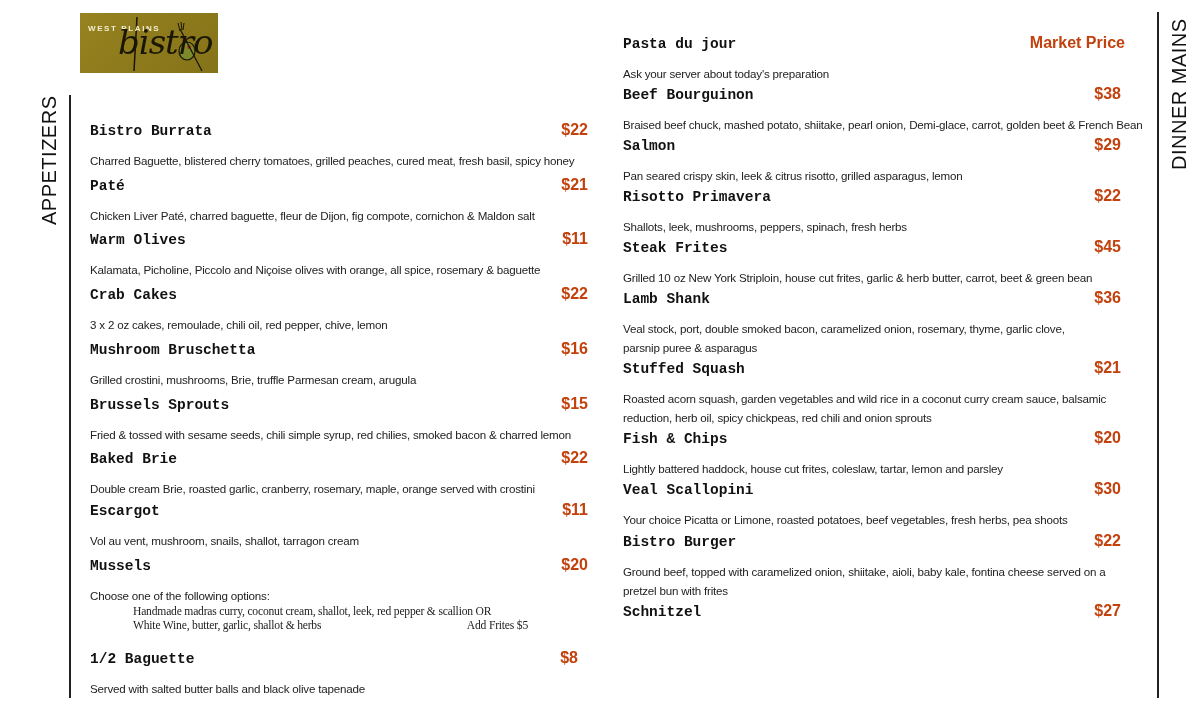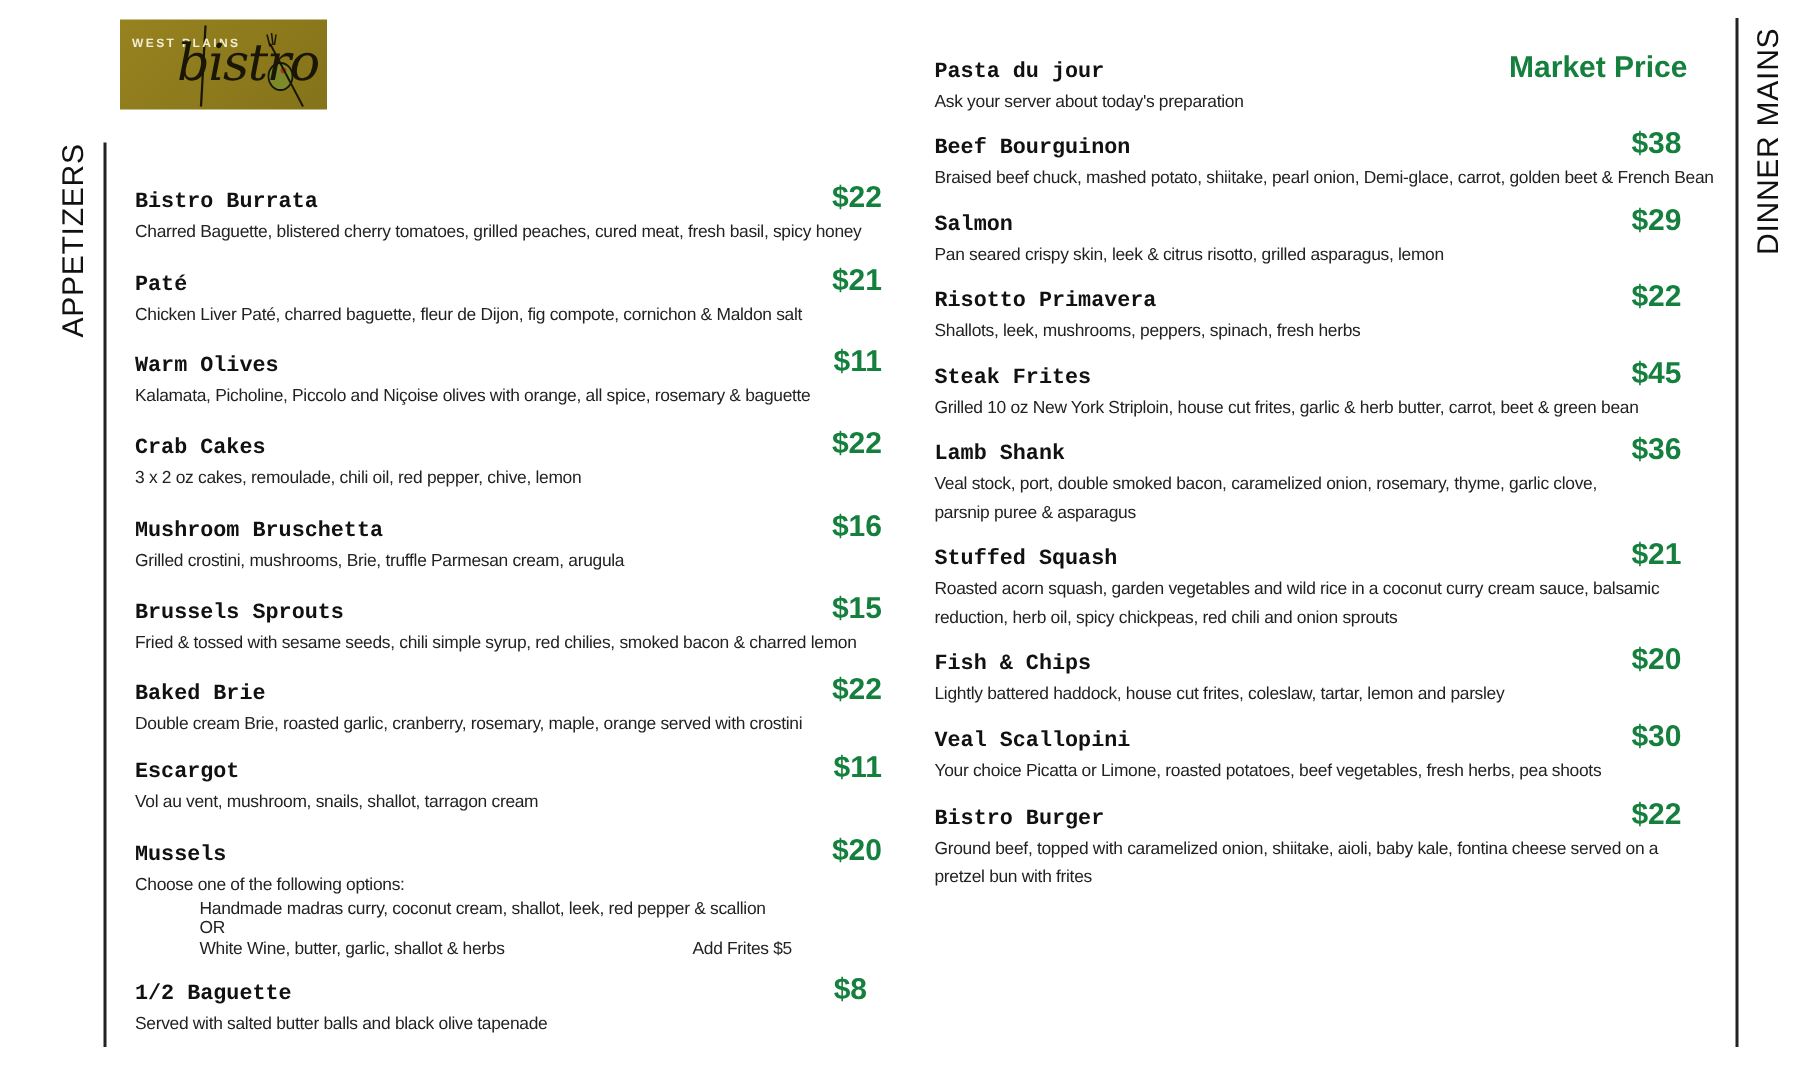--- a/index.html
+++ b/index.html
@@ -32,31 +32,31 @@
     .label-appetizers { left: 38px; top: 225px; transform: rotate(-90deg); }
     .label-mains { left: 1168px; top: 170px; transform: rotate(-90deg); }
 
     .vline { position: absolute; width: 2px; background: #222; }
     .vline-left { left: 69px; top: 95px; height: 603px; }
     .vline-right { left: 1157px; top: 12px; height: 686px; }
 
     .item { position: absolute; }
     .item .head { display: flex; justify-content: space-between; align-items: baseline; }
     .item .name { font-family: Liberation Mono, monospace; font-weight: bold; font-size: 14.5px; color: #111; }
-    .item .price { font-family: "Liberation Sans", sans-serif; font-weight: bold; font-size: 20px; color: #15803d; }
+    .item .price { font-family: "Liberation Sans", sans-serif; font-weight: bold; font-size: 16px; color: #c2410c; }
     .item .desc {
       font-family: "Liberation Sans", sans-serif; font-size: 11.6px; color: #222;
-      line-height: 19px; margin-top: 1px; letter-spacing: -0.2px;
+      line-height: 19px; margin-top: 12px; letter-spacing: -0.2px;
     }
     .left-col .item { left: 90px; width: 498px; }
     .right-col .item { left: 623px; width: 500px; }
     .right-col .item .desc { width: 520px; }
 
     .mussel-opt { display: flex; justify-content: space-between; padding-left: 43px; width: 438px; }
-    .mussel-opt span { font-family: Liberation Sans, sans-serif; font-size: 11.6px; color: #222; letter-spacing: -0.2px; }
+    .mussel-opt span { font-family: Liberation Serif, serif; font-size: 11.6px; color: #222; letter-spacing: -0.2px; }
   </style>
 </head>
 <body>
 
 <div class="logo">
   <svg width="138" height="60">
     <line x1="57" y1="4" x2="54" y2="58" stroke="#1a1606" stroke-width="1.5"></line>
     <ellipse cx="107" cy="38" rx="8" ry="9" fill="#7c8a2a" stroke="#1a1606" stroke-width="1.2"></ellipse>
     <circle cx="109" cy="34" r="2" fill="#b5321e"></circle>
     <line x1="100" y1="16" x2="122" y2="58" stroke="#1a1606" stroke-width="1.3"></line>
@@ -222,14 +222,18 @@
   </div>
   <div class="item" style="top:532px">
     <div class="head" style="width:498px">
         <span class="name">Bistro Burger</span>
         <span class="price">$22</span>
       </div>
     <div class="desc">Ground beef, topped with caramelized onion, shiitake, aioli, baby kale, fontina cheese served on a</div>
     <div class="desc" style="margin-top:0">pretzel bun with frites</div>
   </div>
   <div class="item" style="top:602px">
+    <div class="head" style="width:498px">
+        <span class="name">Schnitzel</span>
+        <span class="price">$27</span>
+      </div>
   </div>
 </div>
 
 </body></html>

